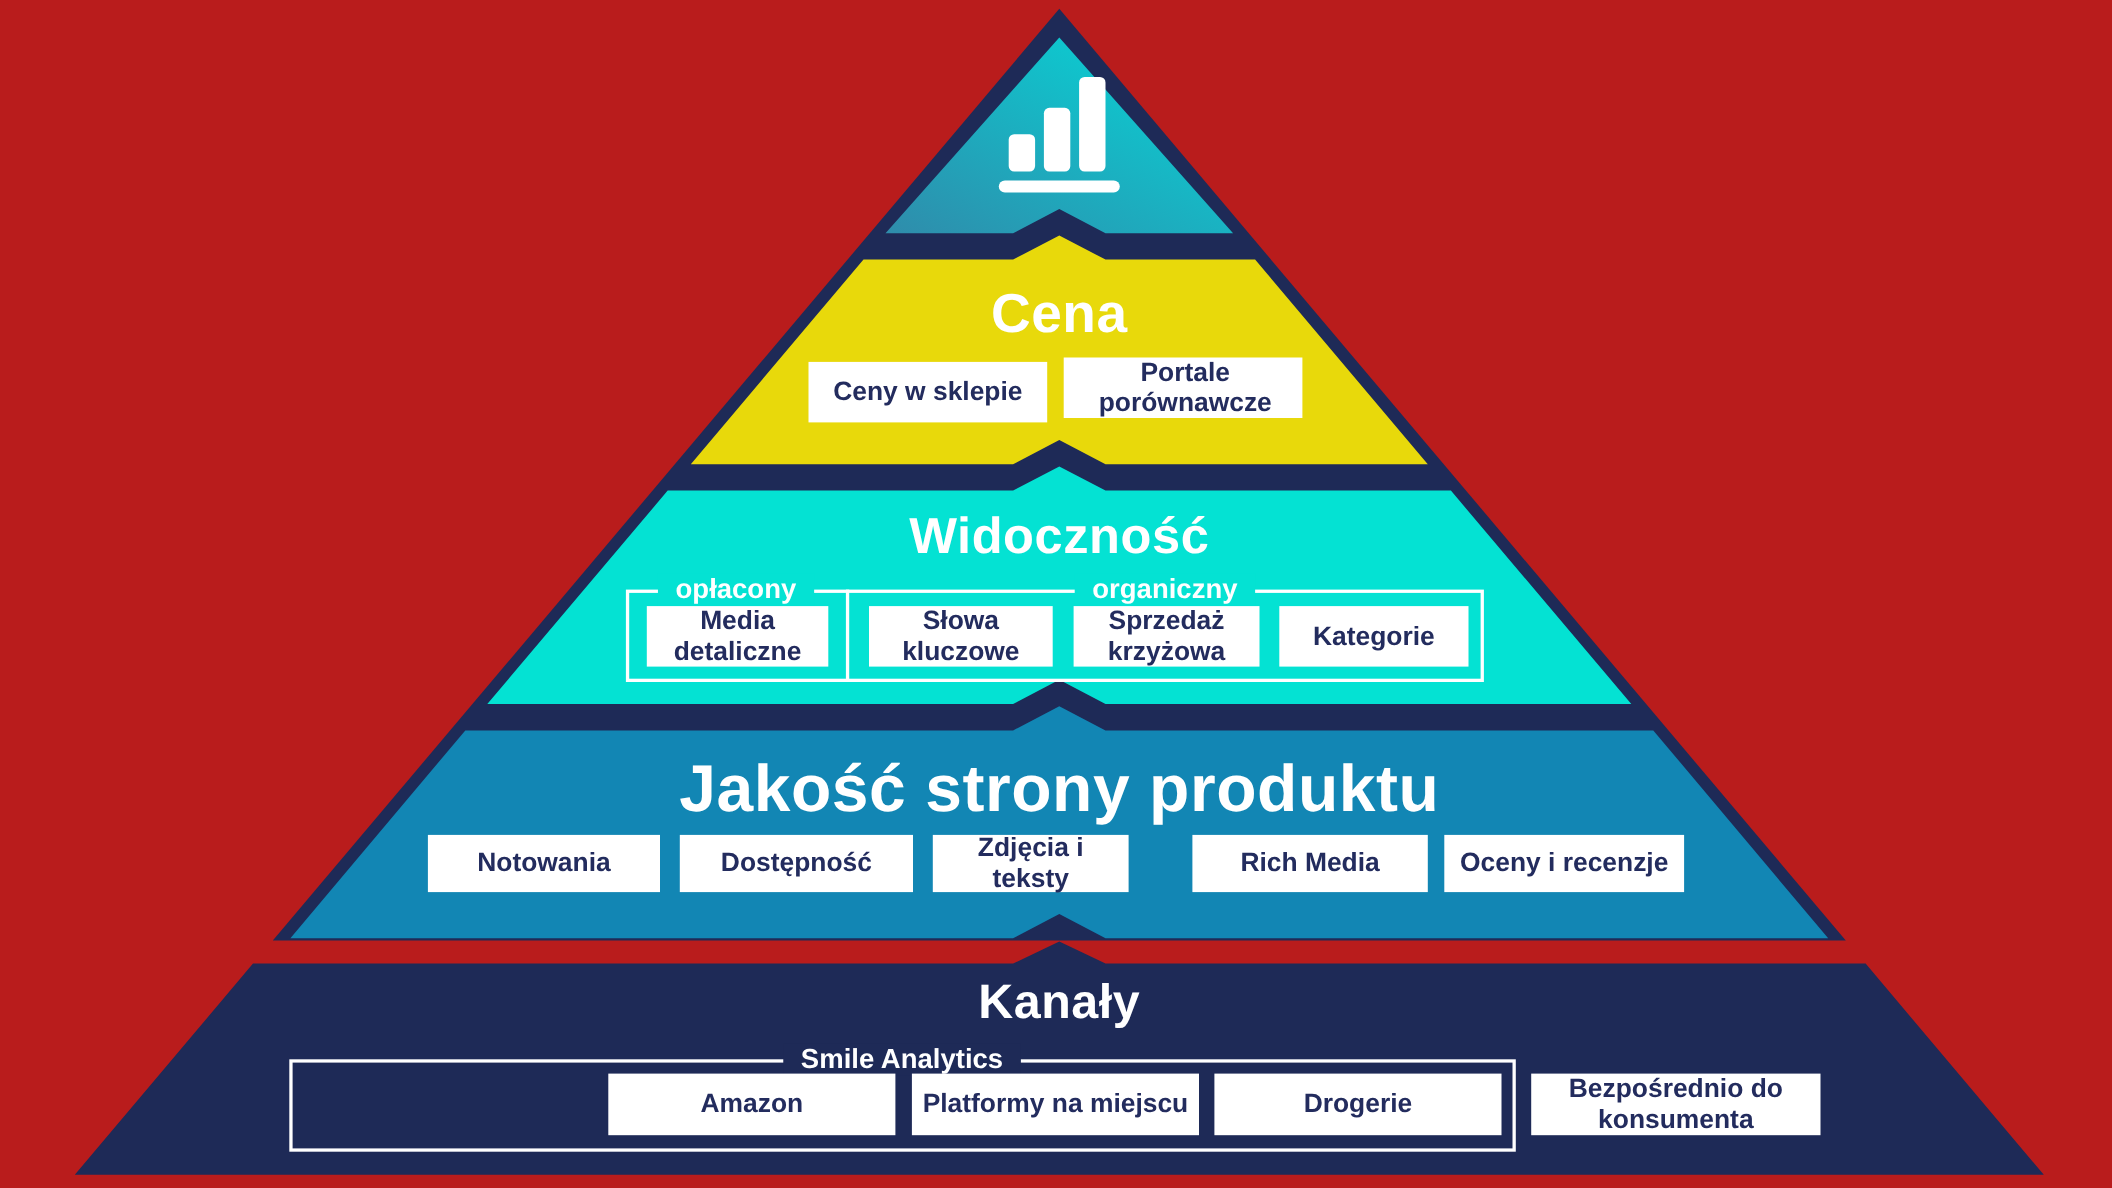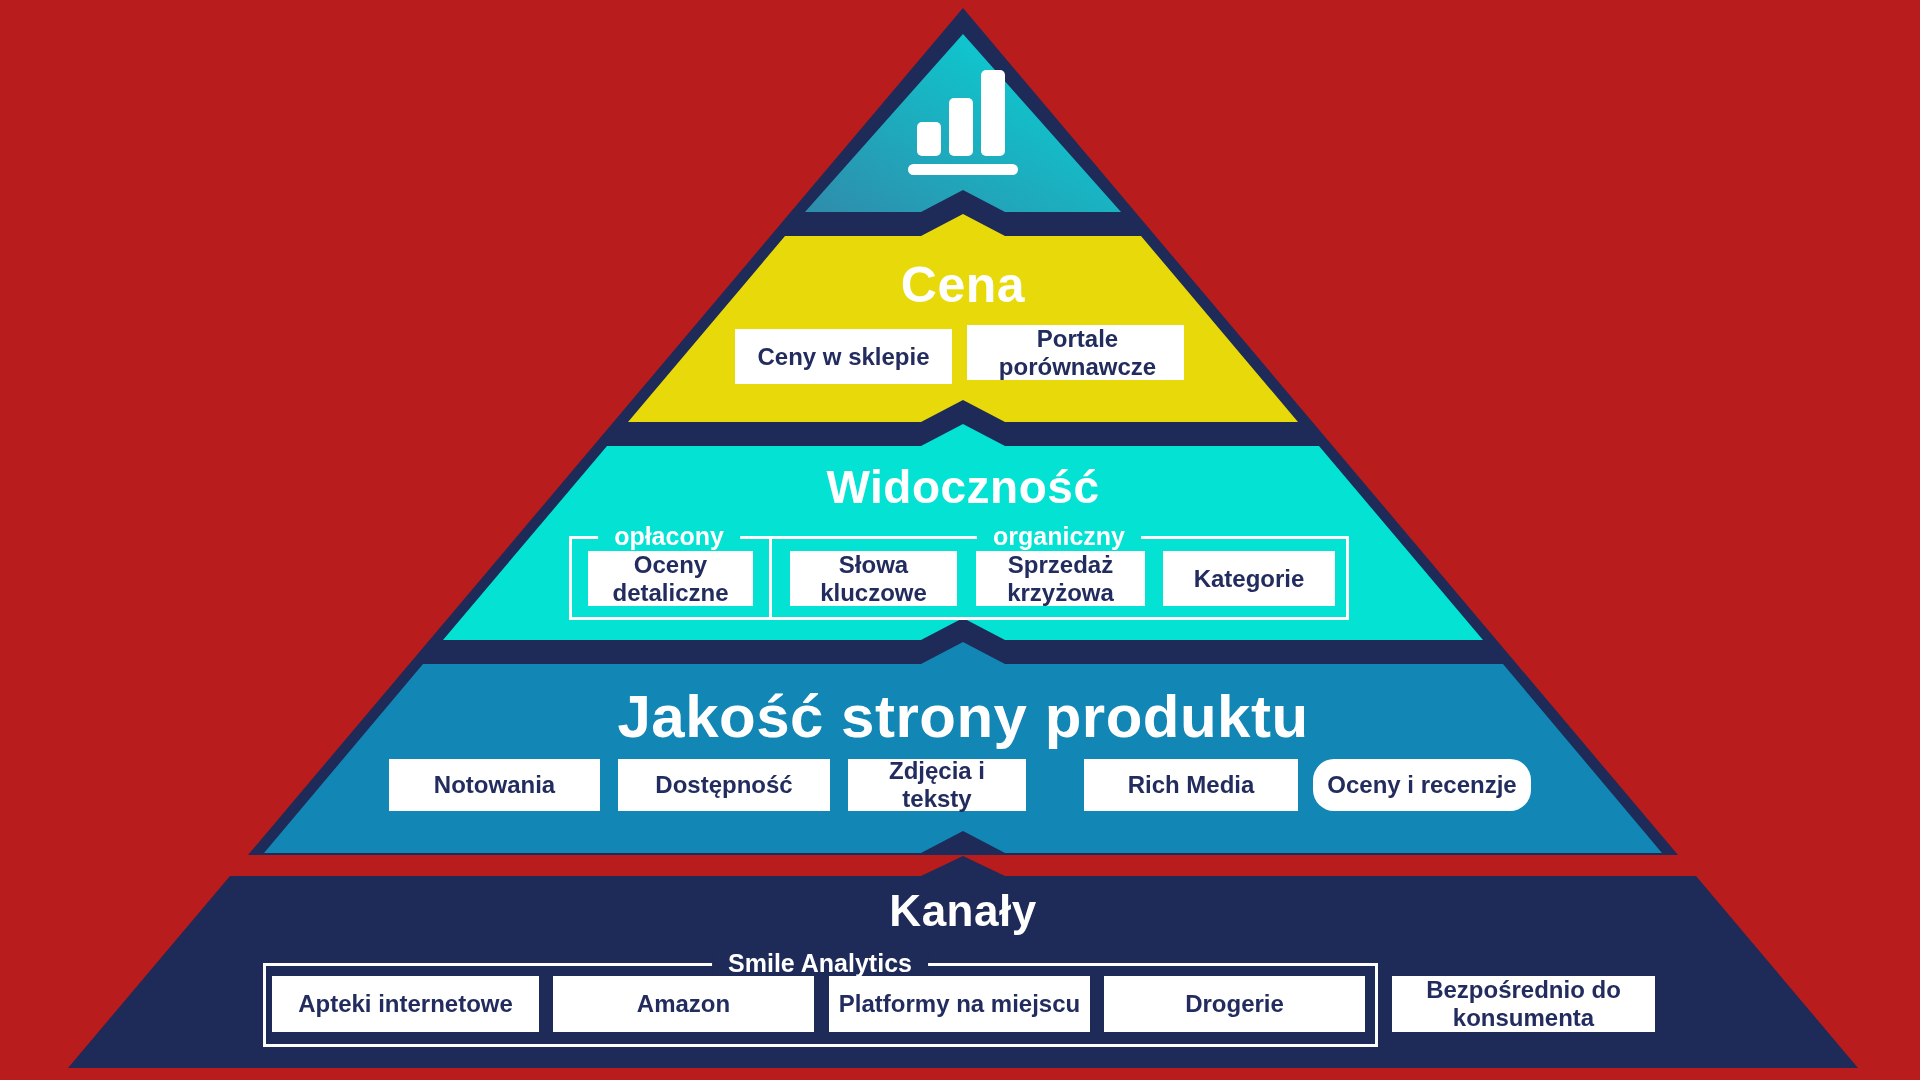--- a/index.html
+++ b/index.html
@@ -79,39 +79,38 @@
 
   <div class="layer-title t-wid" style="left:963px;top:460px;">Widoczność</div>
 
   <div class="group-rect" style="left:569px;top:536px;width:780px;height:84px;">
     <div class="v-divider" style="left:197px;"></div>
   </div>
 
   <div class="border-label bg-cyan" style="left:669px;top:536px;">opłacony</div>
   <div class="border-label bg-cyan" style="left:1059px;top:536px;">organiczny</div>
 
-  <div class="wbox" style="left:588px;top:551px;width:165px;height:55px;">Oceny detaliczne</div>
+  <div class="wbox" style="left:588px;top:551px;width:165px;height:55px;">Media detaliczne</div>
   <div class="wbox" style="left:790px;top:551px;width:167px;height:55px;">Słowa kluczowe</div>
   <div class="wbox" style="left:976px;top:551px;width:169px;height:55px;">Sprzedaż krzyżowa</div>
   <div class="wbox" style="left:1163px;top:551px;width:172px;height:55px;">Kategorie</div>
 
   <div class="layer-title t-jak" style="left:963px;top:682px;">Jakość strony produktu</div>
 
   <div class="wbox" style="left:389px;top:759px;width:211px;height:52px;">Notowania</div>
   <div class="wbox" style="left:618px;top:759px;width:212px;height:52px;">Dostępność</div>
   <div class="wbox" style="left:848px;top:759px;width:178px;height:52px;">Zdjęcia i teksty</div>
   <div class="wbox" style="left:1084px;top:759px;width:214px;height:52px;">Rich Media</div>
-  <div class="wbox" style="left:1313px;top:759px;width:218px;height:52px;border-radius:21px;">Oceny i recenzje</div>
+  <div class="wbox" style="left:1313px;top:759px;width:218px;height:52px;">Oceny i recenzje</div>
 
   <div class="layer-title t-kan" style="left:963px;top:886px;">Kanały</div>
 
   <div class="group-rect" style="left:263px;top:963px;width:1115px;height:84px;"></div>
 
   <div class="border-label bg-navy" style="left:820px;top:963px;">Smile Analytics</div>
 
-  <div class="wbox" style="left:272px;top:976px;width:267px;height:56px;">Apteki internetowe</div>
   <div class="wbox" style="left:553px;top:976px;width:261px;height:56px;">Amazon</div>
   <div class="wbox" style="left:829px;top:976px;width:261px;height:56px;">Platformy na miejscu</div>
   <div class="wbox" style="left:1104px;top:976px;width:261px;height:56px;">Drogerie</div>
 
   <div class="wbox" style="left:1392px;top:976px;width:263px;height:56px;">Bezpośrednio do konsumenta</div>
 
 </div>
 
 </body></html>

